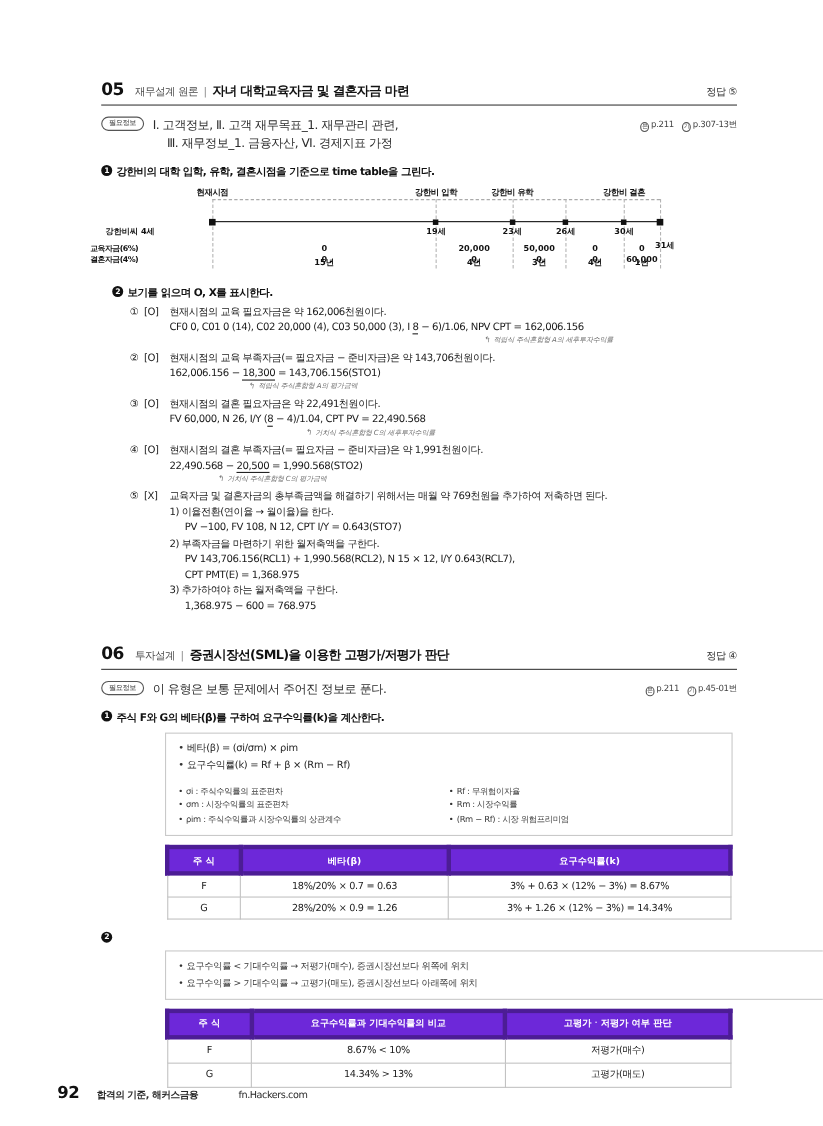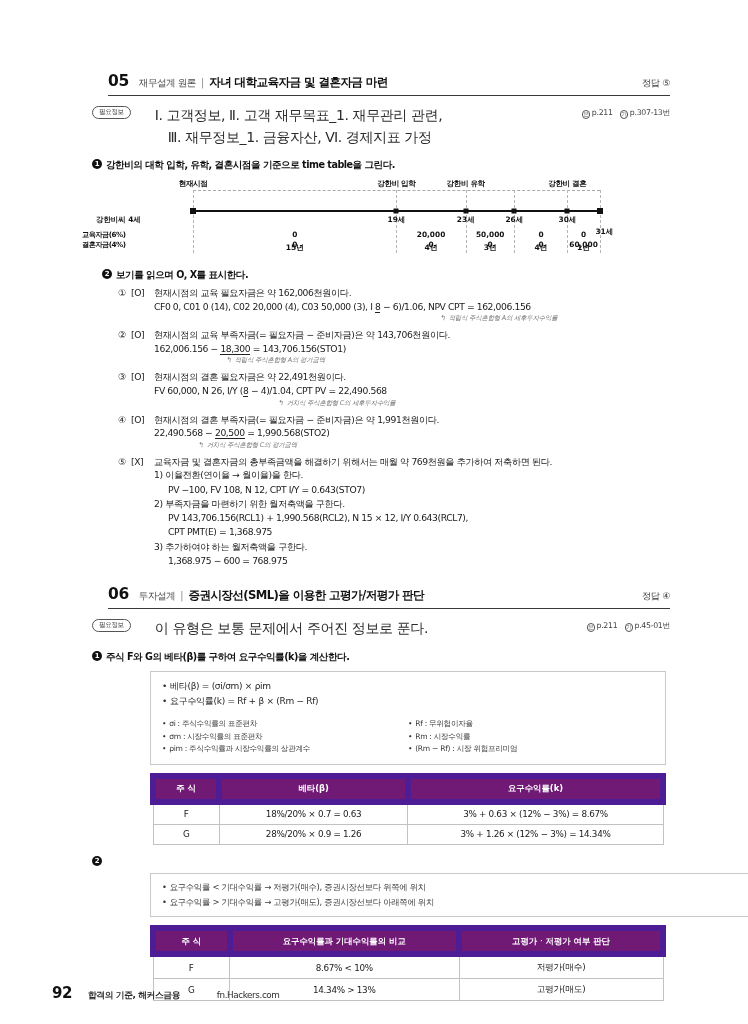--- a/index.html
+++ b/index.html
@@ -9,42 +9,42 @@
     background: #ffffff;
     font-family: "DejaVu Sans", "Liberation Sans", sans-serif;
     color: #1a1a1a;
     position: relative;
     overflow: hidden;
   }
   .page { position: relative; width: 748px; height: 1024px; padding: 0; }
 
   
   .section { position: absolute; left: 92px; width: 578px; }
-  .sec-head { display: flex; align-items: baseline; border-bottom: 1.6px solid #3a3a3a; padding-bottom: 5px; margin-left: 16px; }
+  .sec-head { display: flex; align-items: baseline; border-bottom: 1.6px solid #3a3a3a; padding-bottom: 5px; }
   .sec-num { font-size: 15.5px; font-weight: bold; letter-spacing: -0.4px; color: #111; margin-right: 10px; }
   .sec-cat { font-size: 9.6px; color: #4a4a4a; letter-spacing: -0.5px; }
   .sec-sep { font-size: 9.6px; color: #8a8a8a; margin: 0 5px; }
   .sec-title { font-size: 11.6px; font-weight: bold; color: #111; letter-spacing: -0.6px; }
   .sec-answer { margin-left: auto; font-size: 9.2px; color: #333; letter-spacing: -0.4px; white-space: nowrap; }
 
   
   .info-row { display: flex; align-items: flex-start; margin-top: 9px; }
   .pill {
     display: inline-block;
     border: 0.8px solid #555;
     border-radius: 9px;
     font-size: 6.6px;
     padding: 1.5px 6px 2px;
     color: #333;
     letter-spacing: -0.4px;
     white-space: nowrap;
     line-height: 1.1;
     margin-top: 1px;
   }
-  .info-lines { margin-left: 24px; font-size: 14px; color: #2b2b2b; line-height: 1.55; letter-spacing: -0.4px; }
+  .info-lines { margin-left: 8px; font-size: 11px; color: #2b2b2b; line-height: 1.55; letter-spacing: -0.4px; }
   .info-lines .l2 { padding-left: 13px; }
   .refs { margin-left: auto; font-size: 7.8px; color: #444; white-space: nowrap; letter-spacing: -0.3px; padding-top: 2px; }
   .cmark {
     display: inline-block; width: 8.5px; height: 8.5px; border-radius: 50%;
     border: 0.9px solid #555; color: #555; font-size: 5.4px; line-height: 7.2px;
     text-align: center; vertical-align: -1px; margin-right: 1.5px;
   }
 
   
   .step { display: flex; align-items: flex-start; font-size: 9.6px; font-weight: bold; letter-spacing: -0.5px; color: #111; }
@@ -86,22 +86,22 @@
   .fbox { border: 1px solid #c9c9c9; background: #fff; padding: 7px 11px 8px; }
   .fb-line { font-size: 9px; color: #1f1f1f; letter-spacing: -0.3px; line-height: 1.7; }
   .fb-dot { color: #333; margin-right: 3px; }
   .fb-cols { display: flex; margin-top: 9px; }
   .fb-col { flex: 1; }
   .fb-small { font-size: 7.6px; color: #3a3a3a; letter-spacing: -0.3px; line-height: 1.65; }
 
   
   table.tbl { width: 100%; border-collapse: collapse; }
   table.tbl th {
-    background: #701a75; color: #ffffff; font-size: 8.4px; font-weight: bold;
-    padding: 4.5px 2px; letter-spacing: 0px; border: 6px solid #4c1d95;
+    background: #6d28d9; color: #ffffff; font-size: 8.4px; font-weight: bold;
+    padding: 4.5px 2px; letter-spacing: 0px; border: 4px solid #4c1d95;
   }
   table.tbl td {
     font-size: 8.8px; color: #1a1a1a; text-align: center; padding: 4.5px 2px;
     border: 1px solid #c2c2c2; letter-spacing: -0.3px;
   }
 
   
   .footer { position: absolute; left: 52px; bottom: 22px; display: flex; align-items: baseline; }
   .pgnum { font-size: 15px; font-weight: bold; color: #111; letter-spacing: -0.5px; }
   .ftxt { margin-left: 16px; font-size: 8.8px; color: #2a2a2a; letter-spacing: -0.4px; font-weight: bold;}

